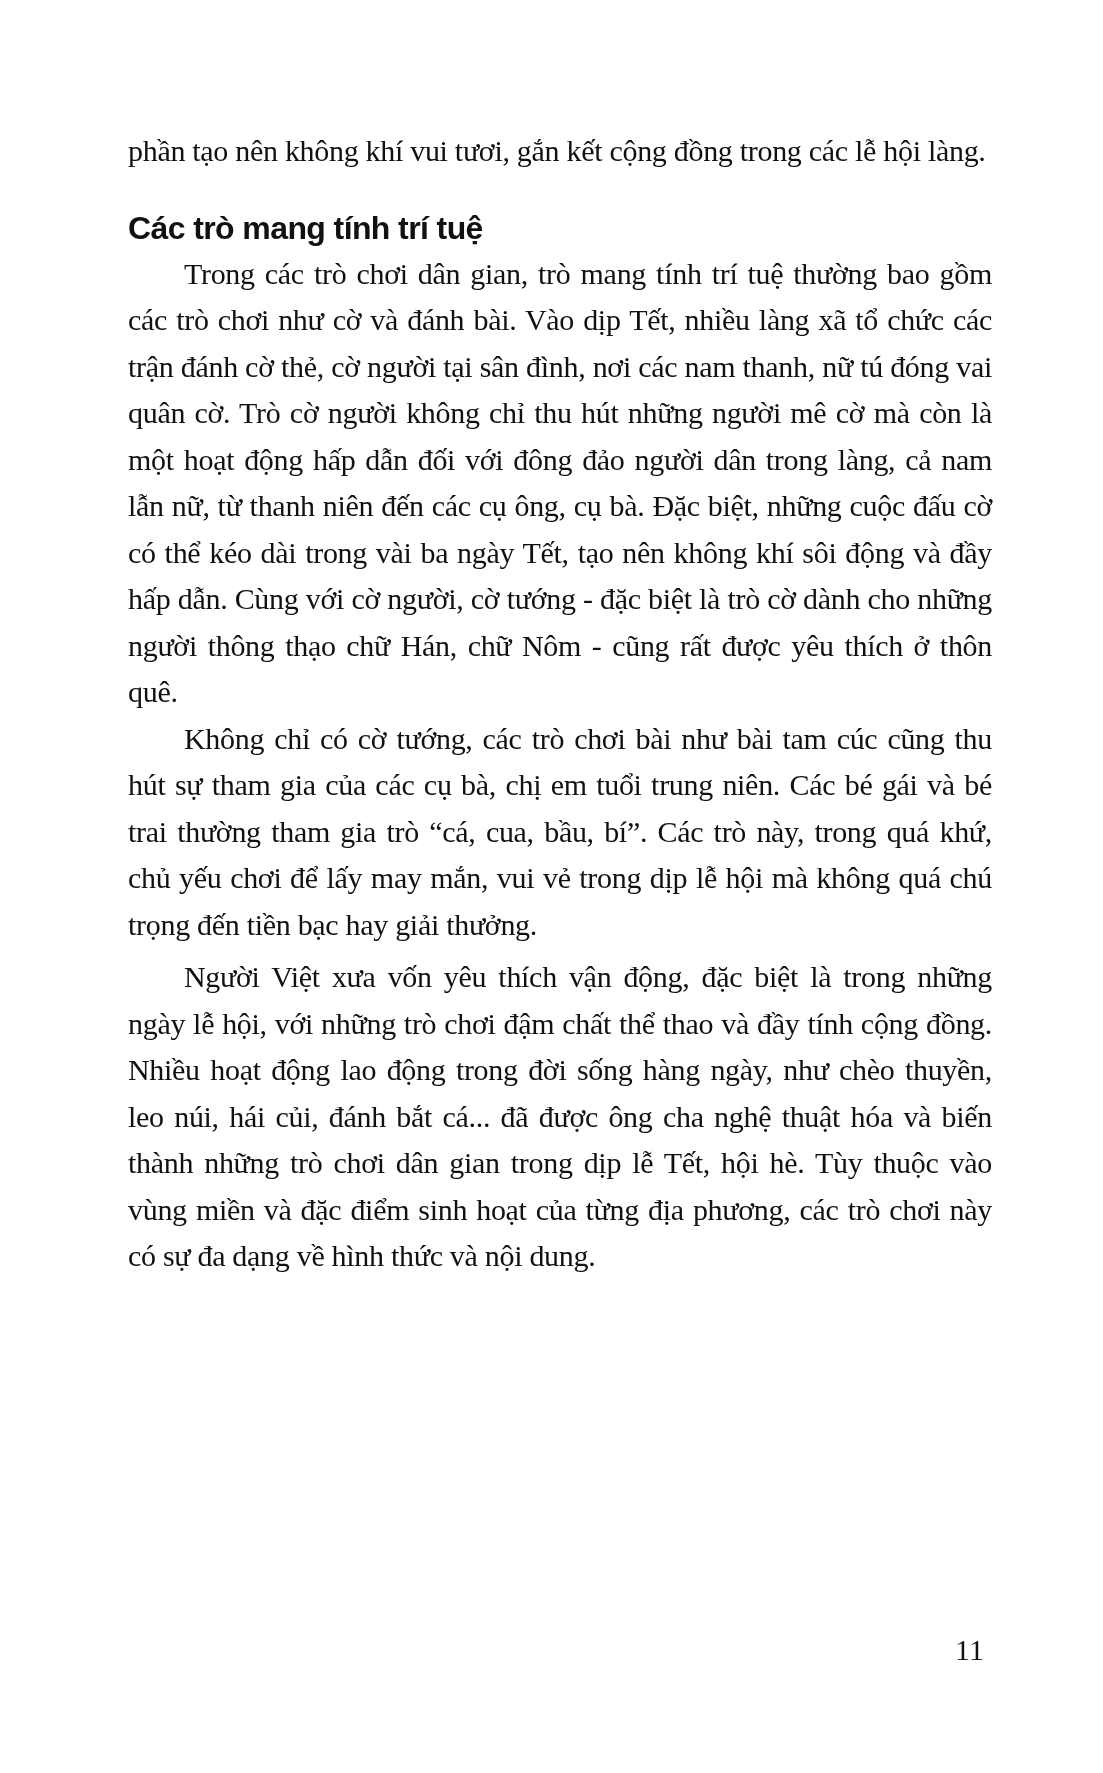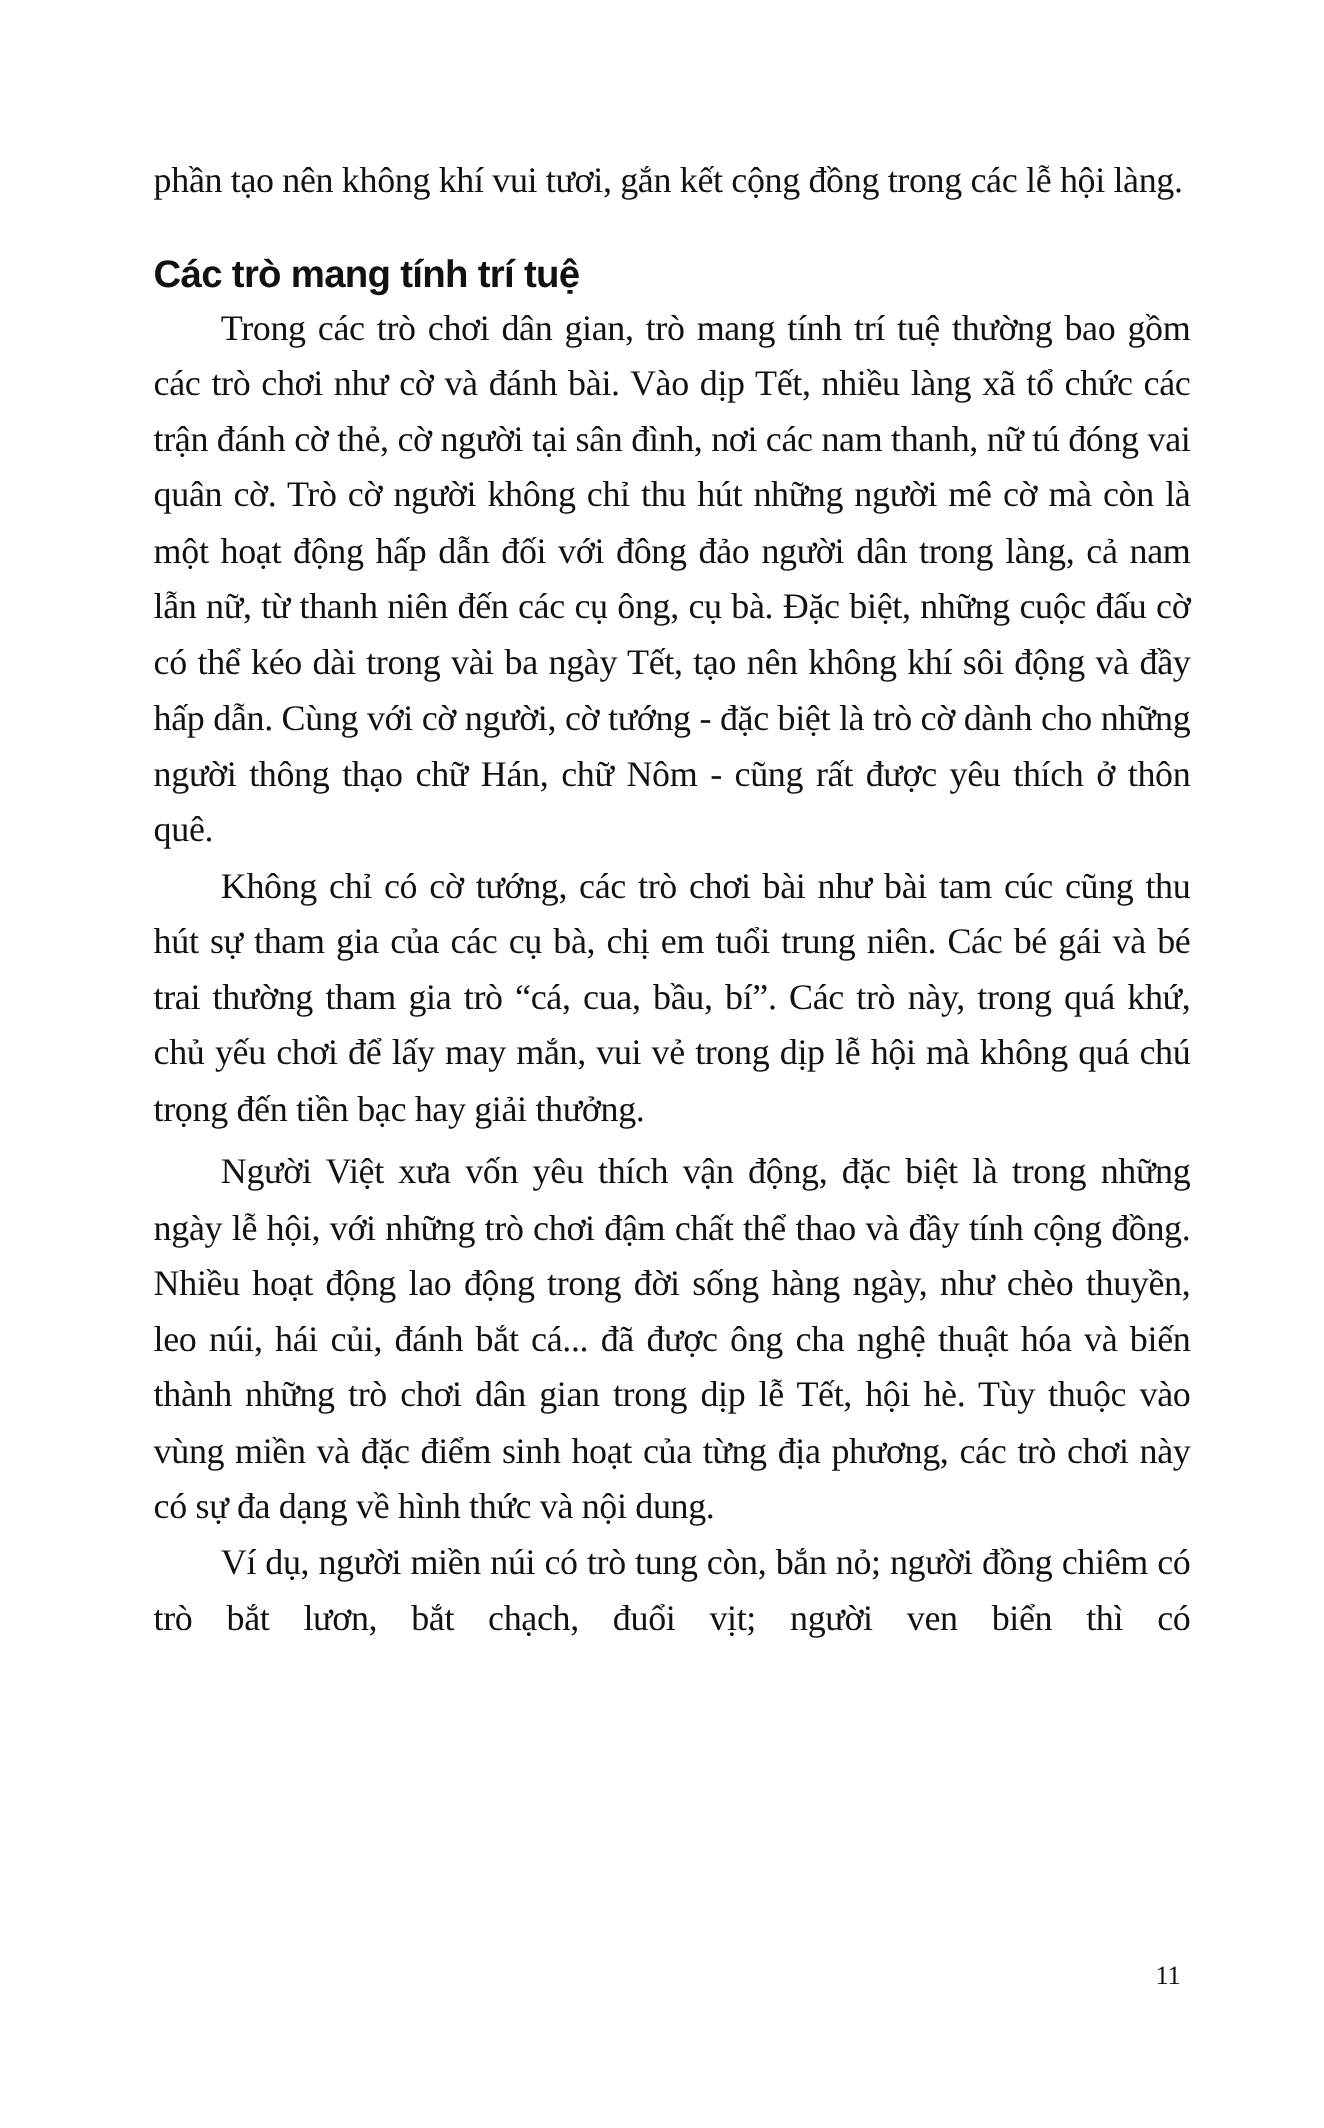--- a/index.html
+++ b/index.html
@@ -30,35 +30,34 @@
     font-size: 32px;
     line-height: 46px;
     letter-spacing: -0.6px;
     color: #111111;
   }
   .page-number {
     position: absolute;
     right: 119px;
     top: 1633px;
     font-family: "Liberation Serif", "DejaVu Serif", serif;
-    font-size: 22px;
+    font-size: 30px;
     color: #111111;
   }
 </style>
 </head>
 <body>
 
 <div class="page">
   <p class="para gap-after">phần tạo nên không khí vui tươi, gắn kết cộng đồng trong các lễ hội làng.</p>
 
   <h3 class="heading">Các trò mang tính trí tuệ</h3>
 
   <p class="para indent">Trong các trò chơi dân gian, trò mang tính trí tuệ thường bao gồm các trò chơi như cờ và đánh bài. Vào dịp Tết, nhiều làng xã tổ chức các trận đánh cờ thẻ, cờ người tại sân đình, nơi các nam thanh, nữ tú đóng vai quân cờ. Trò cờ người không chỉ thu hút những người mê cờ mà còn là một hoạt động hấp dẫn đối với đông đảo người dân trong làng, cả nam lẫn nữ, từ thanh niên đến các cụ ông, cụ bà. Đặc biệt, những cuộc đấu cờ có thể kéo dài trong vài ba ngày Tết, tạo nên không khí sôi động và đầy hấp dẫn. Cùng với cờ người, cờ tướng - đặc biệt là trò cờ dành cho những người thông thạo chữ Hán, chữ Nôm - cũng rất được yêu thích ở thôn quê.</p>
 
   <p class="para indent gap-after">Không chỉ có cờ tướng, các trò chơi bài như bài tam cúc cũng thu hút sự tham gia của các cụ bà, chị em tuổi trung niên. Các bé gái và bé trai thường tham gia trò “cá, cua, bầu, bí”. Các trò này, trong quá khứ, chủ yếu chơi để lấy may mắn, vui vẻ trong dịp lễ hội mà không quá chú trọng đến tiền bạc hay giải thưởng.</p>
 
 
   <p class="para indent">Người Việt xưa vốn yêu thích vận động, đặc biệt là trong những ngày lễ hội, với những trò chơi đậm chất thể thao và đầy tính cộng đồng. Nhiều hoạt động lao động trong đời sống hàng ngày, như chèo thuyền, leo núi, hái củi, đánh bắt cá... đã được ông cha nghệ thuật hóa và biến thành những trò chơi dân gian trong dịp lễ Tết, hội hè. Tùy thuộc vào vùng miền và đặc điểm sinh hoạt của từng địa phương, các trò chơi này có sự đa dạng về hình thức và nội dung.</p>
 
-  <p class="para indent" style="text-align-last: justify;">Ví dụ, người miền núi có trò tung còn, bắn nỏ; người đồng chiêm có trò bắt lươn, bắt chạch, đuổi vịt; người ven biển thì có</p>
 </div>
 
 <div class="page-number">11</div>
 
 </body></html>

